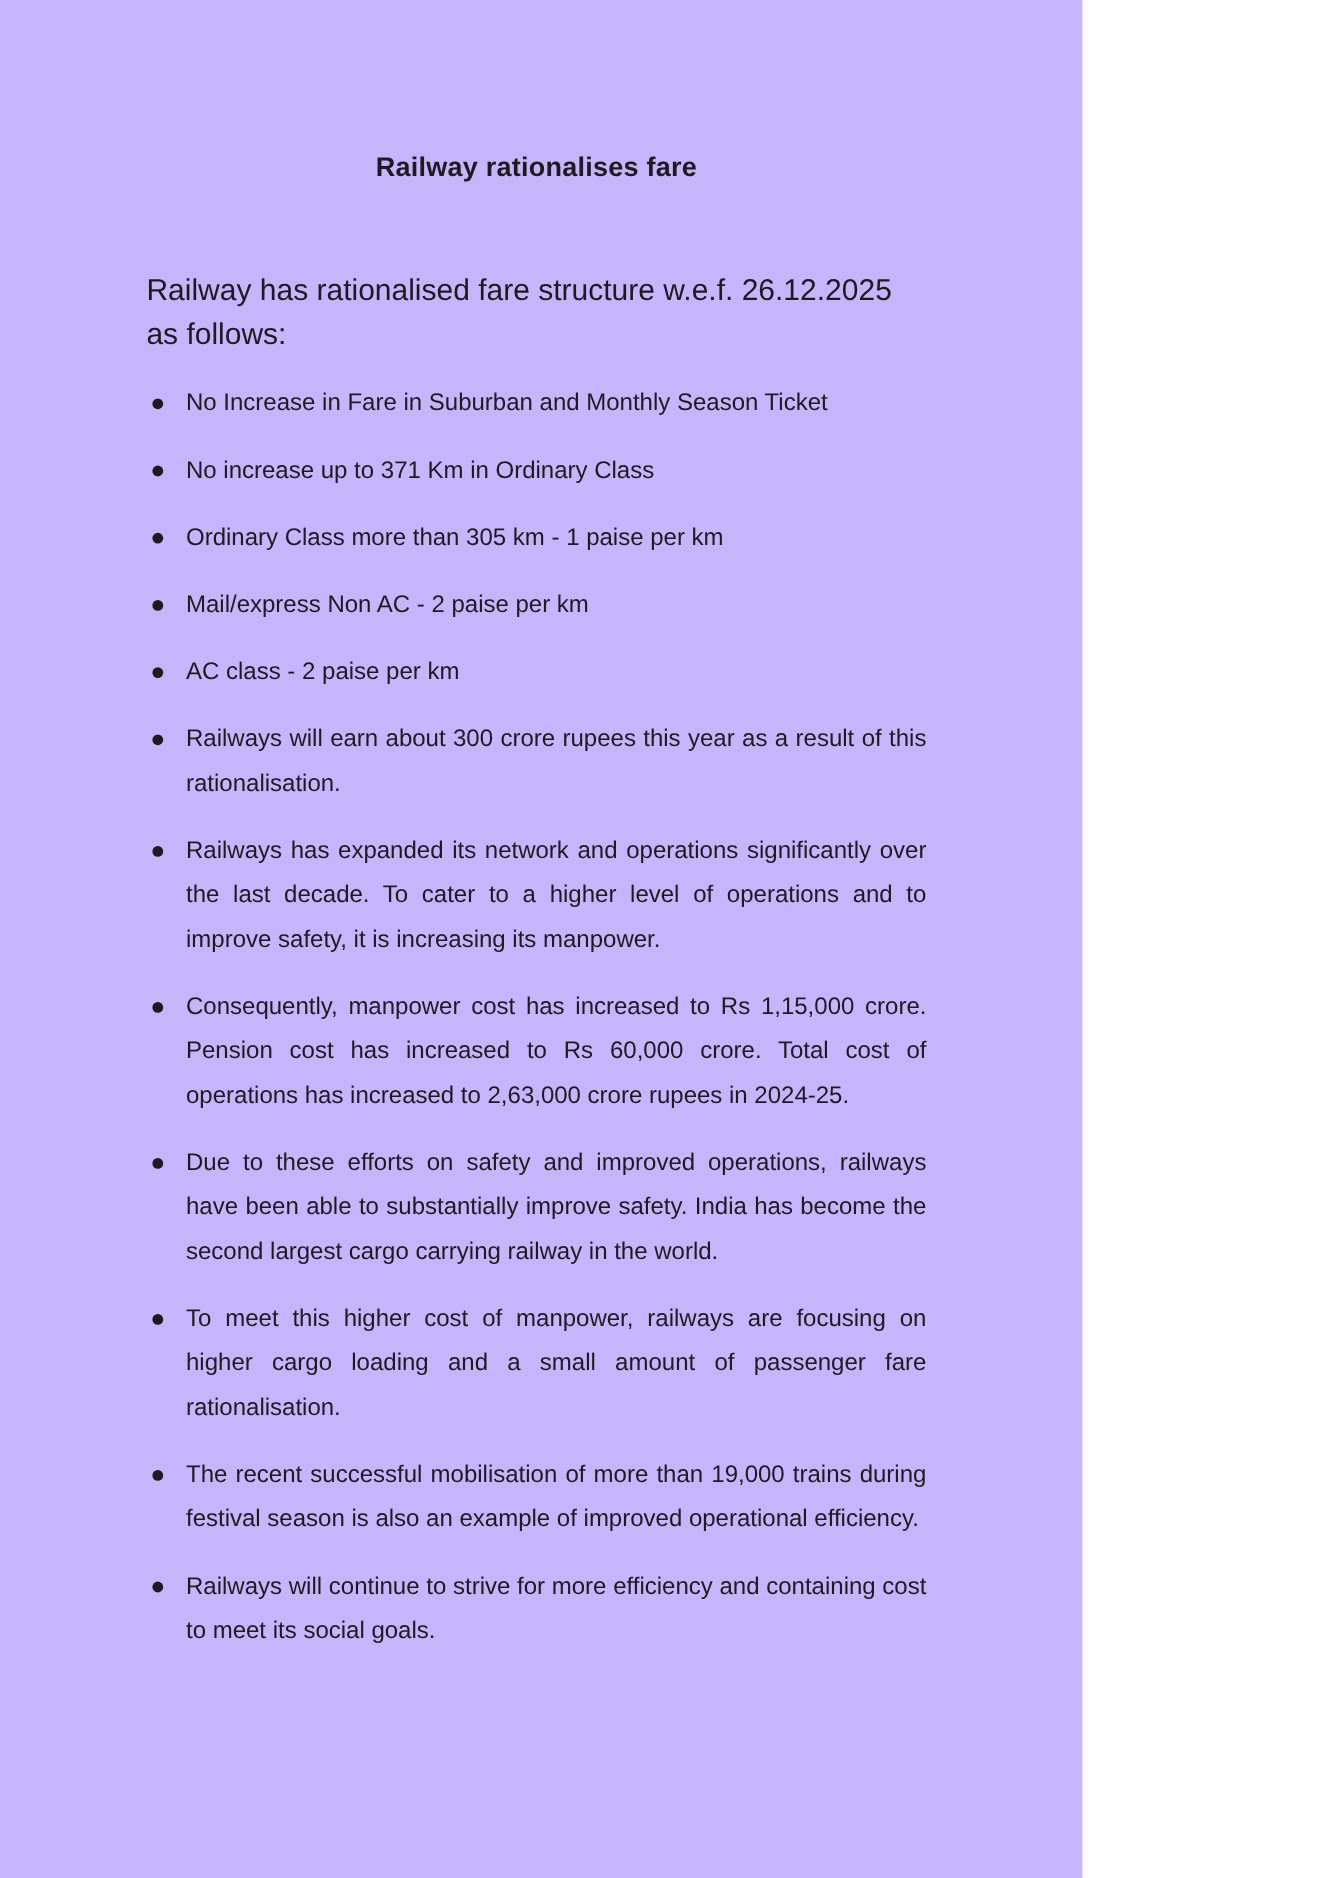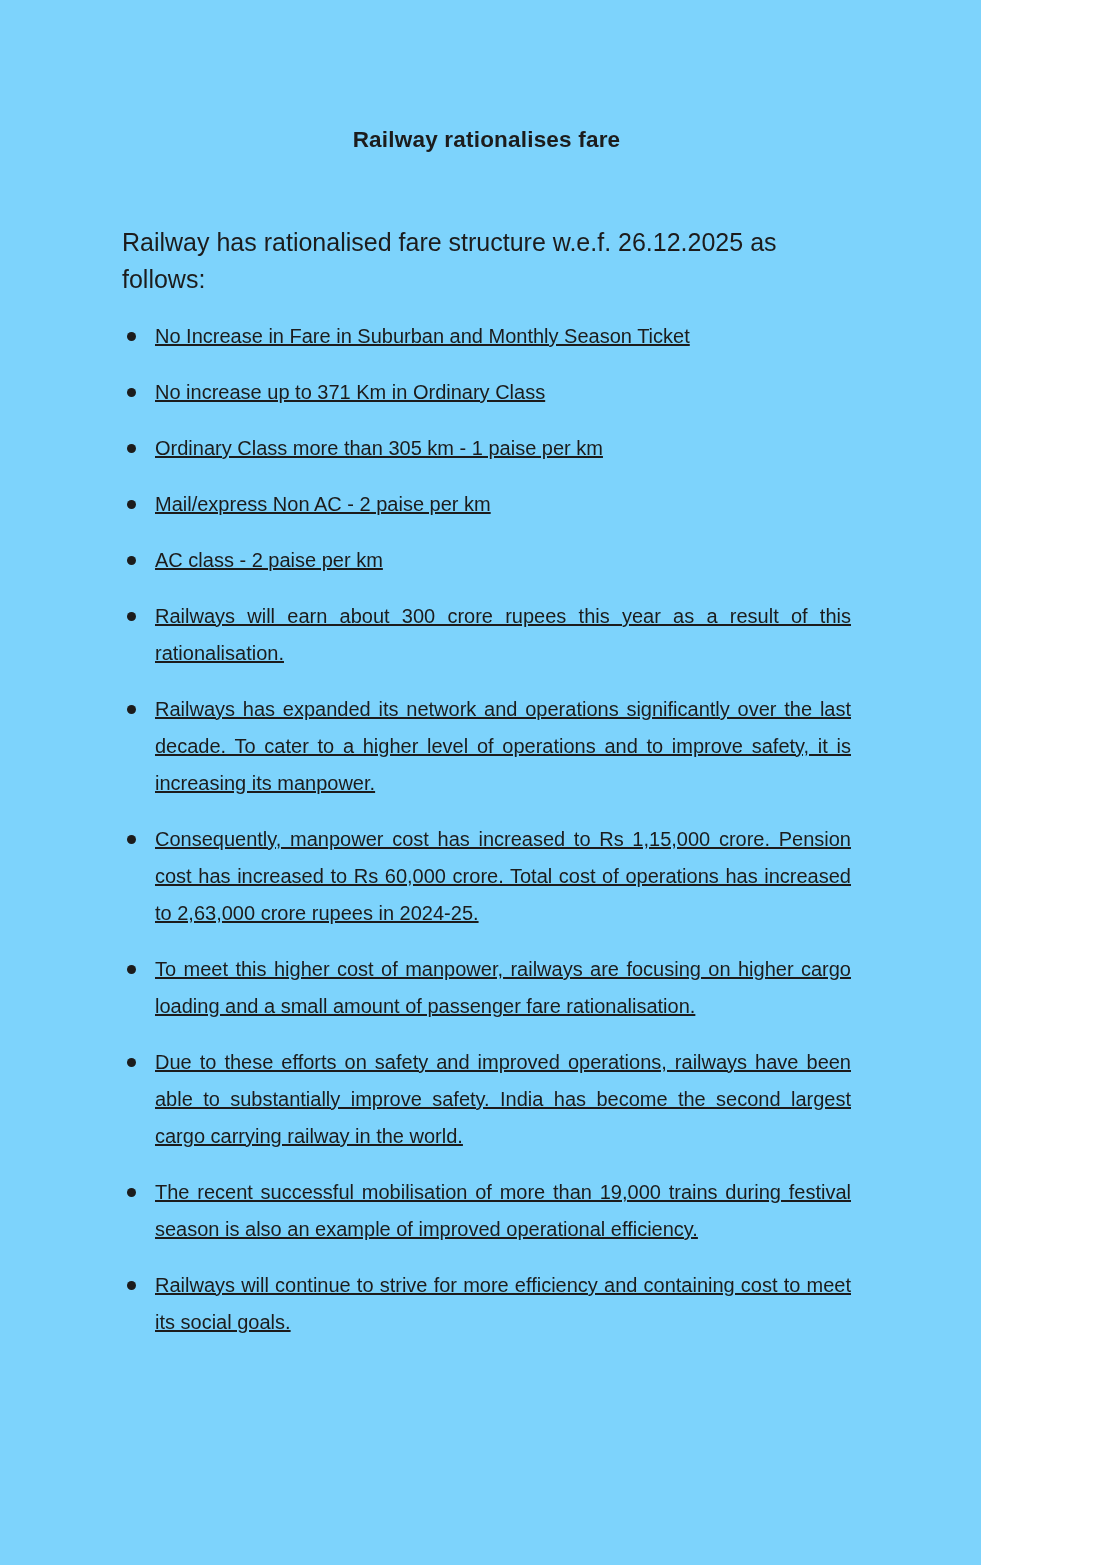--- a/index.html
+++ b/index.html
@@ -9,24 +9,24 @@
   }
   body {
     width: 1098px;
     height: 1565px;
     font-family: "Liberation Sans", sans-serif;
     color: #1c1c1c;
     overflow: hidden;
   }
   .page {
     box-sizing: border-box;
-    width: 981px;
+    width: 902px;
     height: 1565px;
     padding: 126px 130px 40px 122px;
-    background: #7dd3fc;
+    background: #c4b5fd;
   }
   .doc-title {
     margin: 0;
     text-align: center;
     font-size: 22.5px;
     font-weight: bold;
     line-height: 27px;
     letter-spacing: 0.2px;
   }
   .doc-heading {
@@ -34,21 +34,20 @@
     font-size: 25px;
     font-weight: normal;
     line-height: 37px;
   }
   .bullets {
     list-style: none;
     margin: 20px 0 0 0;
     padding: 0;
     font-size: 20px;
     line-height: 37px;
-    text-decoration: underline;
   }
   .bullet {
     position: relative;
     padding-left: 33px;
     margin: 0 0 19px 0;
     text-align: justify;
   }
   .dot {
     position: absolute;
     left: 5px;
@@ -78,21 +77,21 @@
 
   <li class="bullet"><span class="dot"></span><span class="bullet-text">AC class - 2 paise per km</span></li>
 
   <li class="bullet"><span class="dot"></span><span class="bullet-text">Railways will earn about 300 crore rupees this year as a result of this rationalisation.</span></li>
 
 
   <li class="bullet"><span class="dot"></span><span class="bullet-text">Railways has expanded its network and operations significantly over the last decade.  To cater to a higher level of operations and to improve safety, it is increasing its manpower.</span></li>
 
   <li class="bullet"><span class="dot"></span><span class="bullet-text">Consequently, manpower cost has increased to Rs 1,15,000 crore. Pension cost has increased to Rs 60,000 crore. Total cost of operations has increased to 2,63,000 crore rupees in 2024-25.</span></li>
 
+  <li class="bullet"><span class="dot"></span><span class="bullet-text">Due to these efforts on safety and improved operations, railways have been able to substantially improve safety.  India has become the second largest cargo carrying railway in the world.</span></li>
+
   <li class="bullet"><span class="dot"></span><span class="bullet-text">To meet this higher cost of manpower, railways are focusing on higher cargo loading and a small amount of passenger fare rationalisation.</span></li>
-
-  <li class="bullet"><span class="dot"></span><span class="bullet-text">Due to these efforts on safety and improved operations, railways have been able to substantially improve safety.  India has become the second largest cargo carrying railway in the world.</span></li>
 
   <li class="bullet"><span class="dot"></span><span class="bullet-text">The recent successful mobilisation of more than 19,000 trains during festival season is also an example of improved operational efficiency.</span></li>
 
   <li class="bullet"><span class="dot"></span><span class="bullet-text">Railways will continue to strive for more efficiency and containing cost to meet its social goals.</span></li>
 </ul>
 </div>
 
 </body></html>

